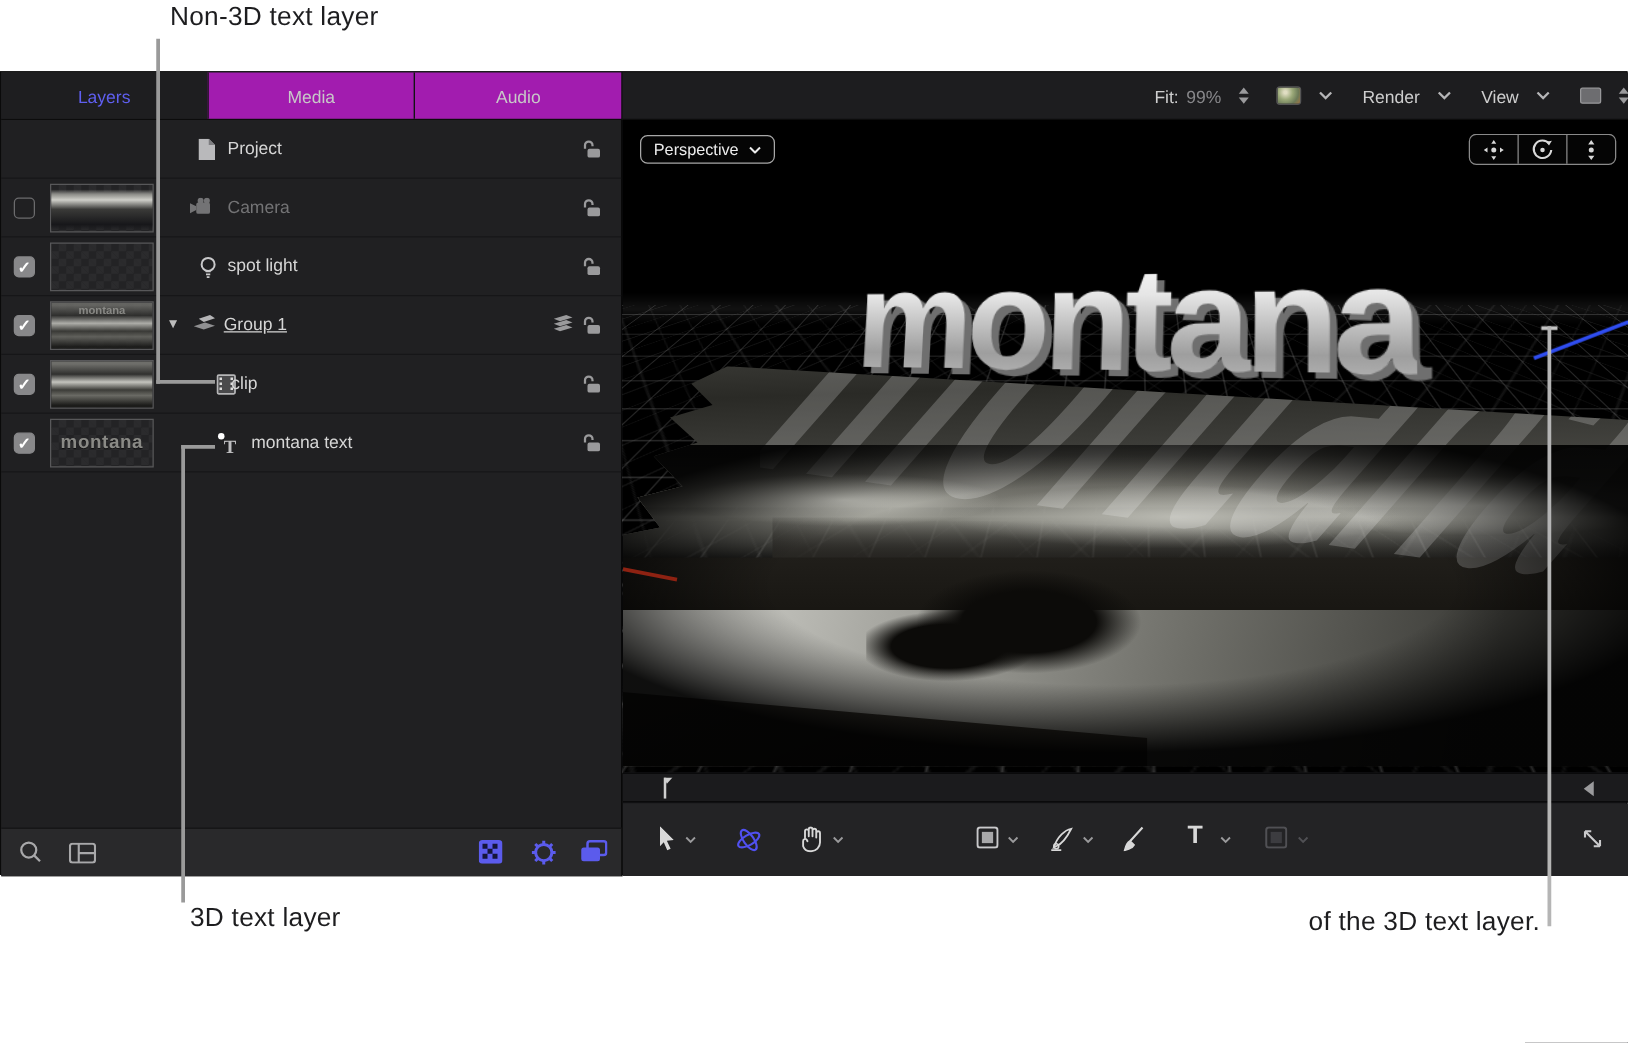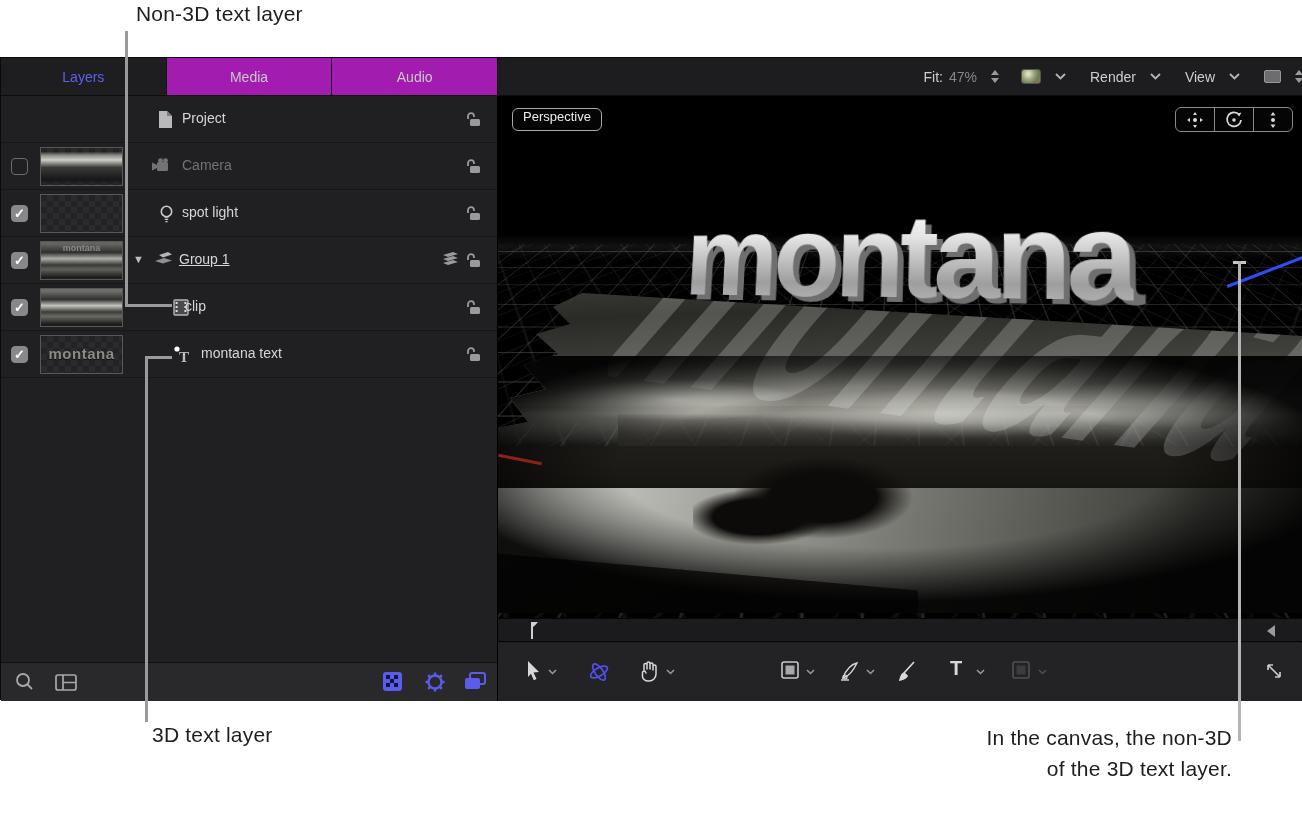--- a/index.html
+++ b/index.html
@@ -83,21 +83,21 @@
   .ph-water { left:0; top:392px; width:100%; height:130px; background:linear-gradient(102deg,#d2d2cc 5%,#9d9d97 30%,#6f6f69 55%,#3a3a36 85%),repeating-linear-gradient(96deg, rgba(255,255,255,.10) 0 3px, transparent 3px 9px); }
   .ph-shore { left:0; top:430px; width:420px; height:92px; background:linear-gradient(160deg,#4a463e, #2d2a24 70%); clip-path:polygon(0 30%,100% 70%,100% 100%,0 100%); }
   .ph-wood { left:195px; top:330px; width:260px; height:130px; background:radial-gradient(ellipse 120px 55px at 50% 55%, #0c0b09 45%, transparent 75%), radial-gradient(ellipse 90px 35px at 25% 70%, #0c0b09 50%, transparent 80%); }
   .ph-vign { left:-40px; top:260px; width:900px; height:280px; background:radial-gradient(ellipse 55% 52% at 48% 40%, transparent 55%, rgba(0,0,0,.93) 92%); }
   .ph-streaks { left:110px; top:110px; width:720px; height:300px; overflow:hidden; }
   .streak-text { position:absolute; left:30px; top:10px; font-size:170px; font-weight:bold; color:rgba(255,255,255,.20); transform:skewX(-40deg) scaleY(1.75) rotate(4deg); white-space:nowrap; letter-spacing:2px; }
 
   .axis-blue { position:absolute; left:726px; top:172px; width:95px; height:3px; background:#2f4df0; transform:rotate(-21deg); }
   .axis-red { position:absolute; left:0px; top:362px; width:44px; height:3px; background:#8e2212; transform:rotate(11deg); }
 
-  #persp-btn { position:absolute; left:14px; top:12px; height:23px; padding:0 10px; border:1.5px solid #a8a8a8; border-radius:6px; display:flex; align-items:center; gap:8px; color:#ededed; font-size:13px; background:rgba(10,10,10,.5);flex-direction:column; }
+  #persp-btn { position:absolute; left:14px; top:12px; height:23px; padding:0 10px; border:1.5px solid #a8a8a8; border-radius:6px; display:flex; align-items:center; gap:8px; color:#ededed; font-size:13px; background:rgba(10,10,10,.5); }
   #nav-group { position:absolute; right:10px; top:11px; height:25px; width:118px; border:1px solid #8a8a8a; border-radius:6px; display:flex; background:rgba(10,10,10,.45); }
   .nav-seg { flex:1; display:flex; align-items:center; justify-content:center; border-left:1px solid #8a8a8a; }
   .nav-seg:first-child { border-left:none; }
 
   #timeline { position:absolute; left:0; top:560px; width:100%; height:24px; background:#1b1b1d; border-top:1px solid #060606; border-bottom:1px solid #060606; }
   #playhead { position:absolute; left:32px; top:3px; }
   #end-marker { position:absolute; left:769px; top:6px; width:0; height:0; border-top:6px solid transparent; border-bottom:6px solid transparent; border-right:8px solid #9a9a9c; }
 
   #tools-bar { position:absolute; left:0; top:585px; width:100%; height:58px; background:#232325; }
   .tool { position:absolute; top:18px; }
@@ -284,21 +284,21 @@
             <rect x="1" y="6" width="15" height="11" rx="2" fill="#5b5bec"></rect>
           </svg>
       </span>
     </div>
   </div>
 
   <div id="right-col">
 
     <div id="canvas-toolbar">
       <span class="ctb-txt">Fit:</span>
-      <span class="ctb-txt ctb-dim" style="margin-left:-8px;">47%</span>
+      <span class="ctb-txt ctb-dim" style="margin-left:-8px;">99%</span>
       <span class="stepper">
           <span class="tri-up"></span>
           <span class="tri-dn"></span>
         </span>
       <span class="swatch" style="margin-left:8px;"></span>
       <span class="chev">
           <svg width="11" height="7" viewBox="0 0 11 7">
             <path d="M1 1 L5.5 5.5 L10 1" stroke="#b5b5b7" stroke-width="1.8" fill="none"></path>
           </svg>
         </span>
@@ -470,15 +470,14 @@
 <div class="ann-line" style="left:125px; top:31px; width:3px; height:276px;"></div>
 <div class="ann-line" style="left:125px; top:304px; width:47px; height:3px;"></div>
 
 <div class="ann-line" style="left:145px; top:356px; width:27px; height:3px;"></div>
 <div class="ann-line" style="left:145px; top:356px; width:3px; height:366px;"></div>
 <div class="ann-text" style="left:152px; top:723px;">3D text layer</div>
 
 <div class="ann-line" style="left:1233px; top:261px; width:13px; height:3px; background:#c5c5c5;"></div>
 <div class="ann-line" style="left:1238px; top:261px; width:3px; height:480px; background:#b5b5b5;"></div>
 <div class="ann-text" style="left:860px; top:722px; width:372px; text-align:right; line-height:31px;">
-  <div>In the canvas, the non-3D</div>
   <div>of the 3D text layer.</div>
 </div>
 
 </body></html>

